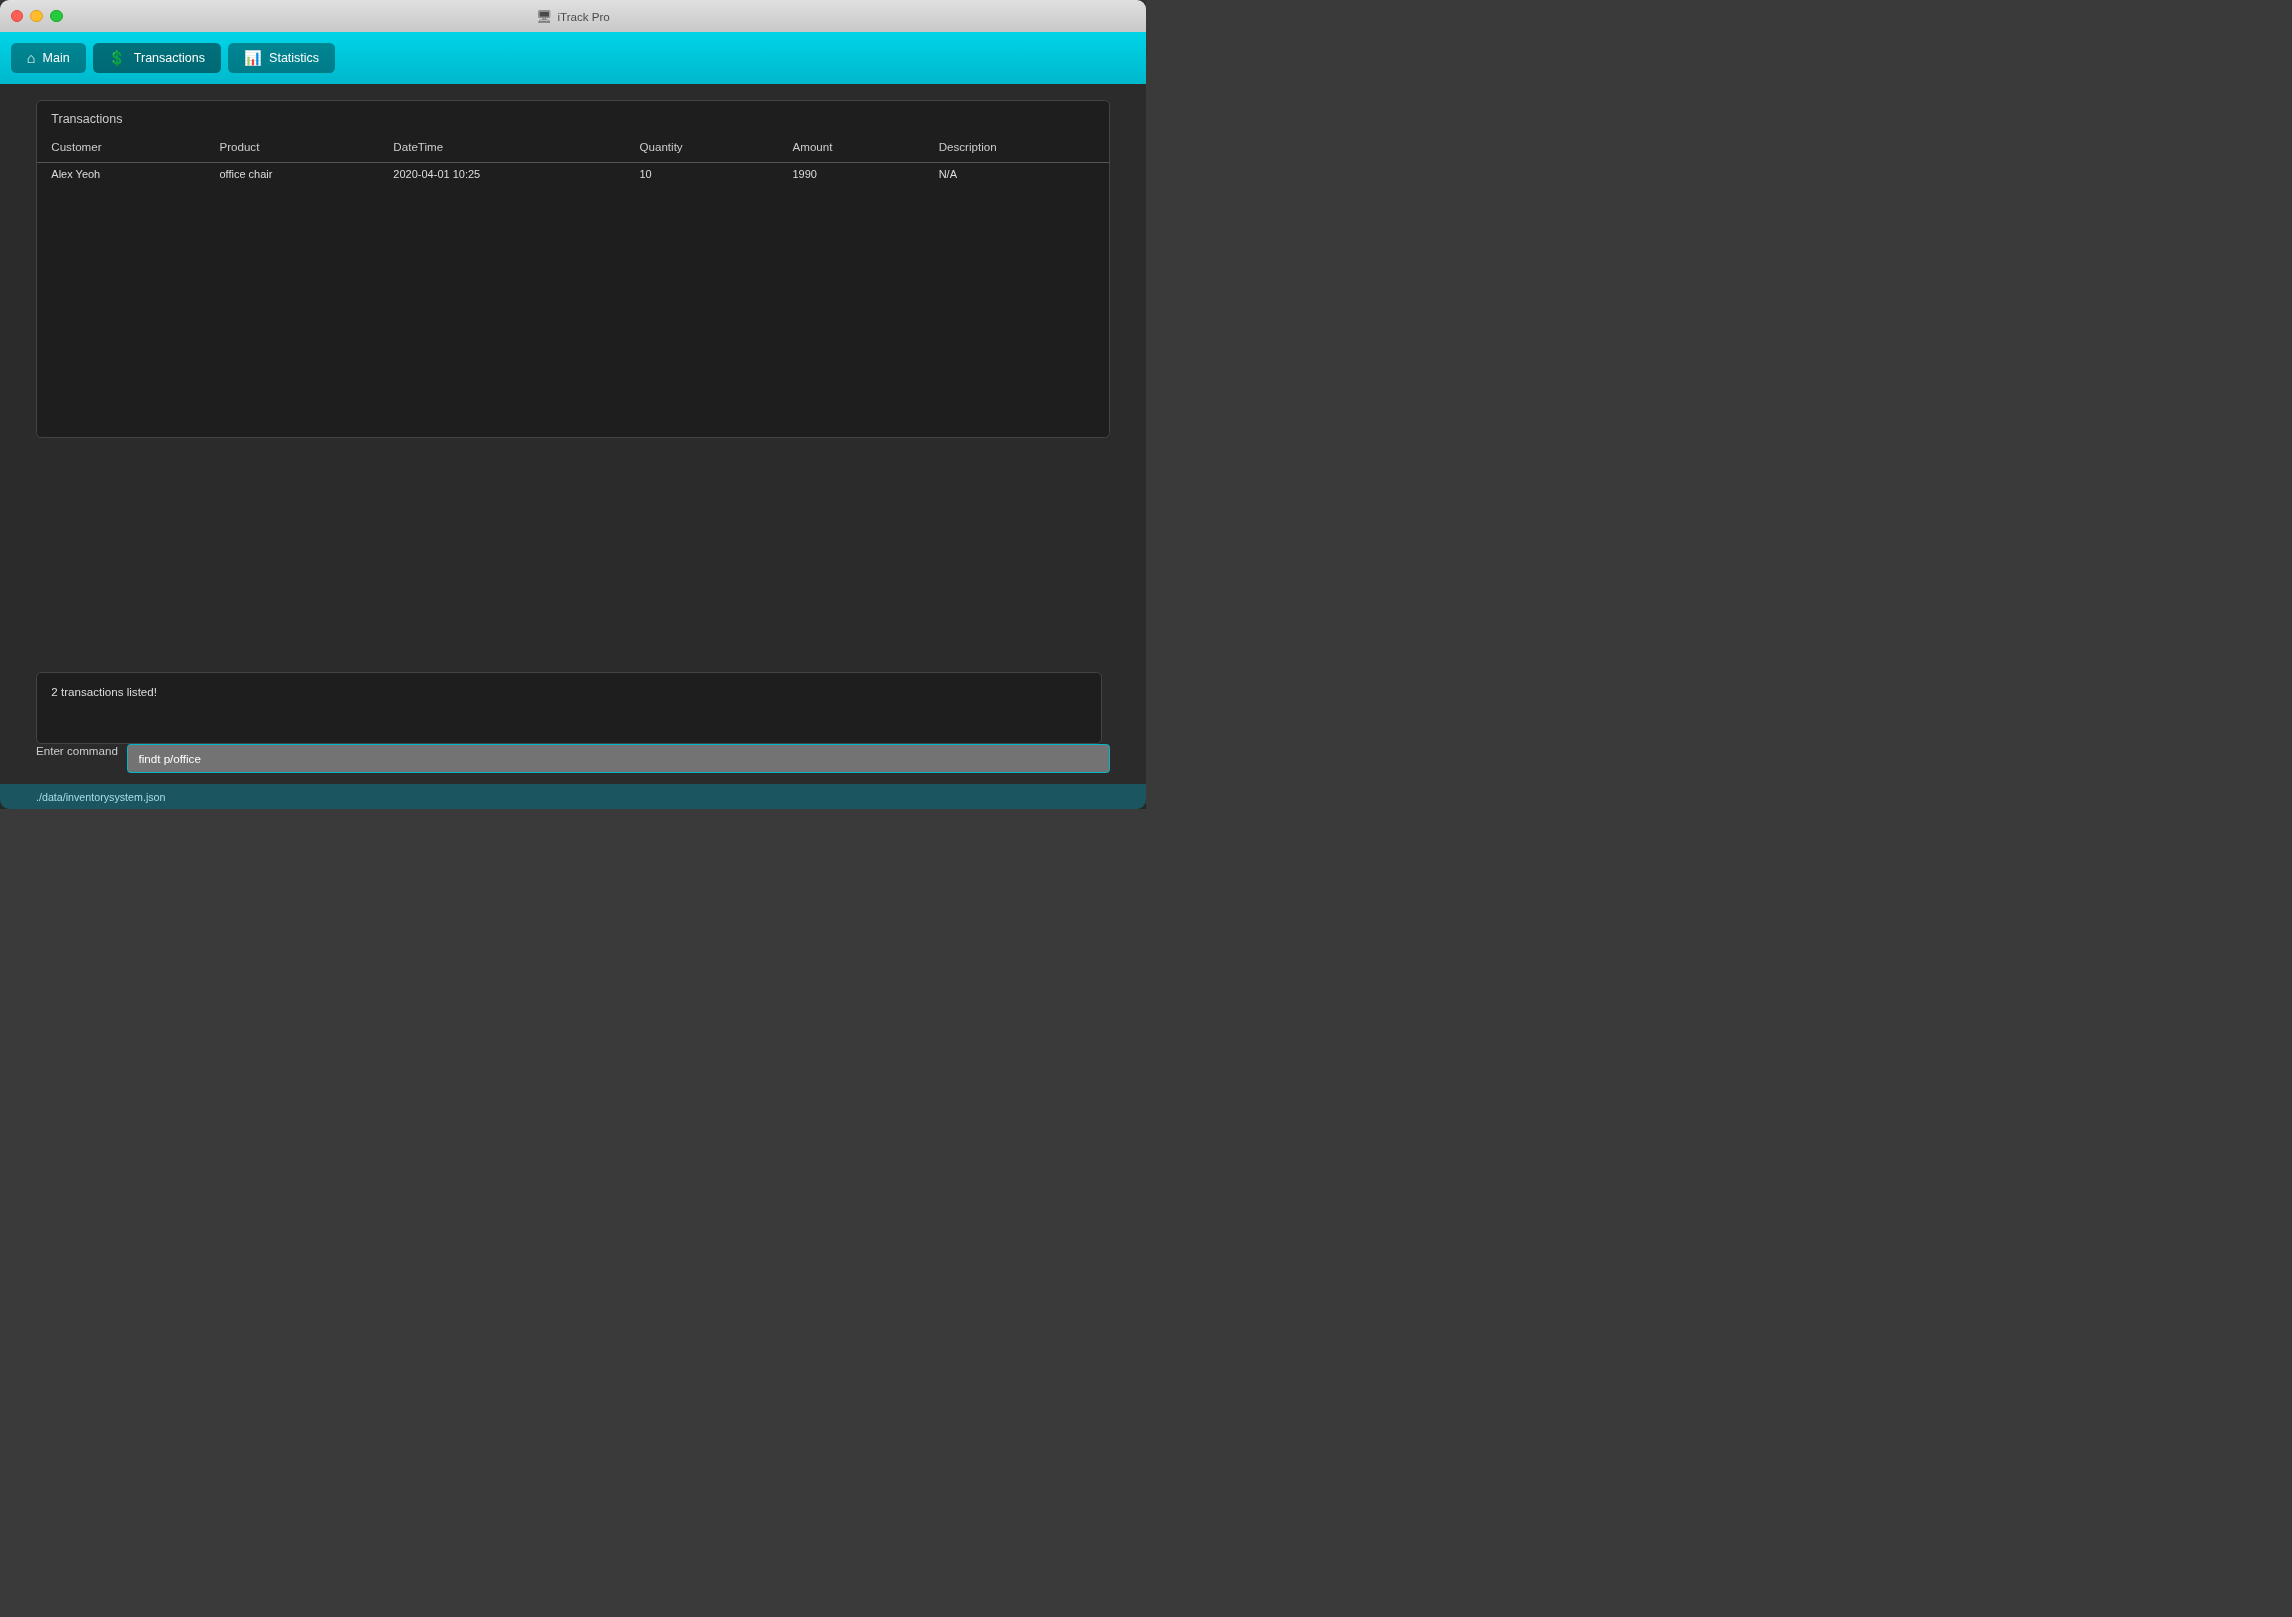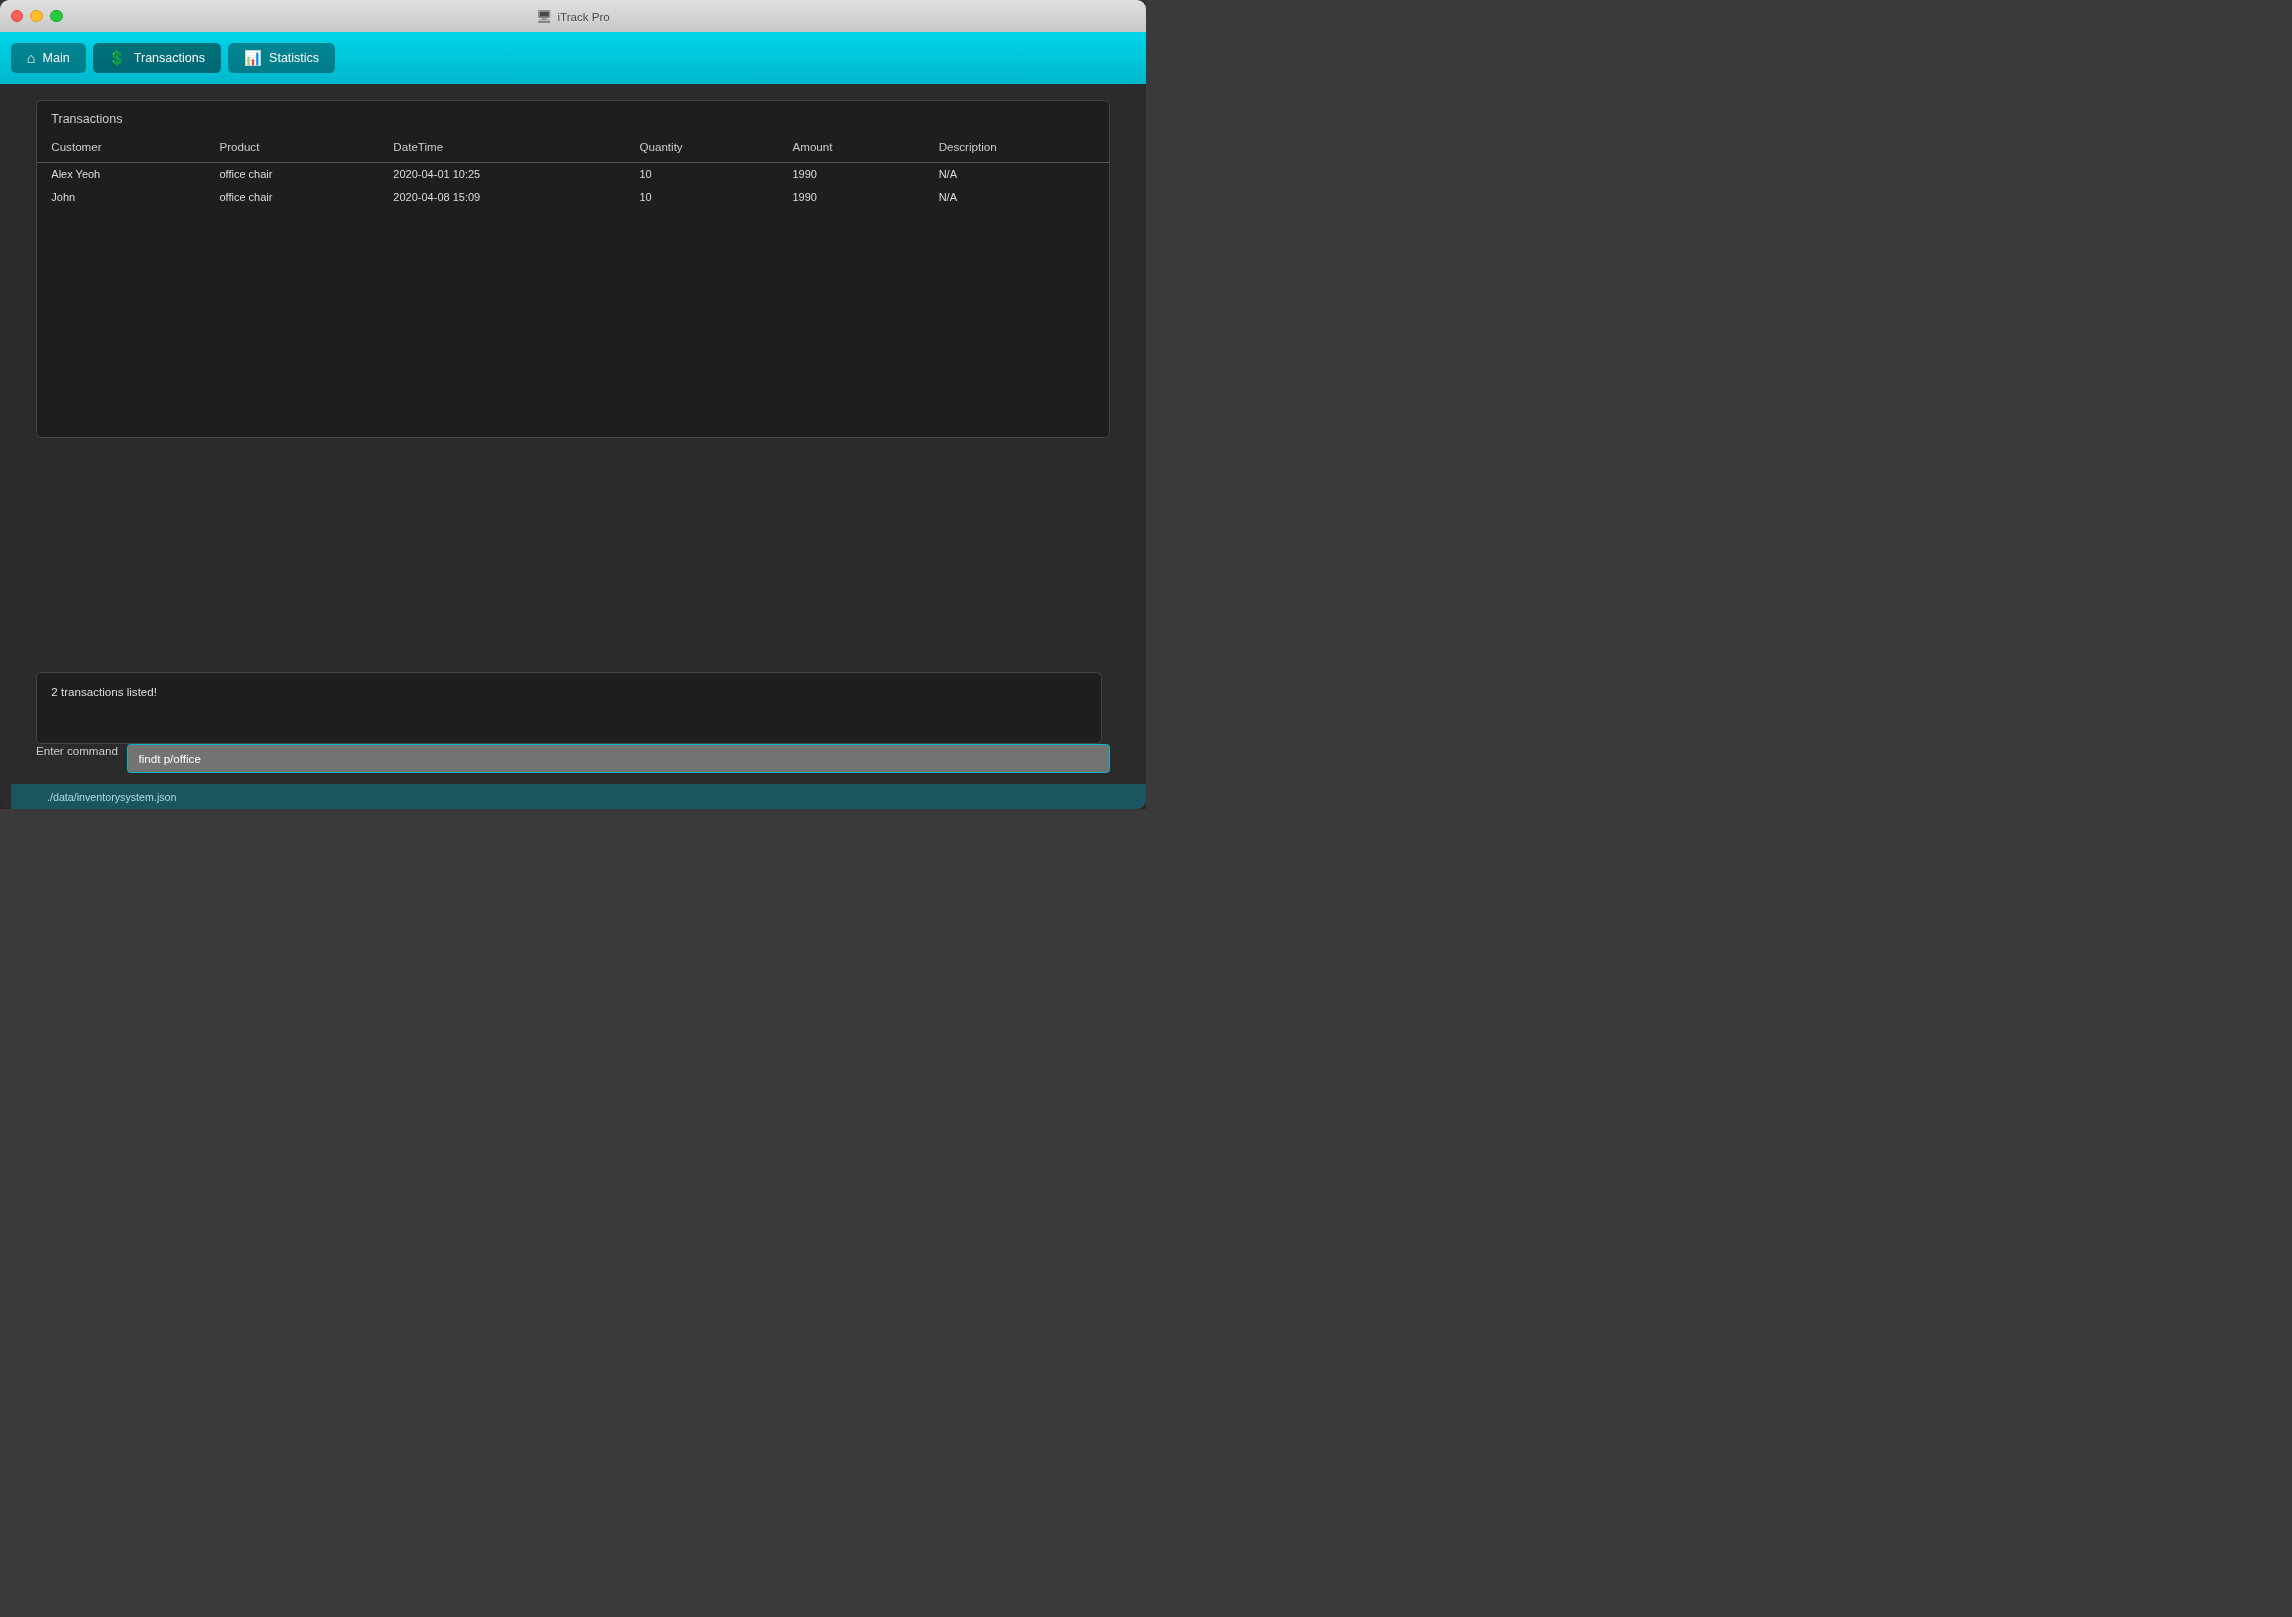--- a/index.html
+++ b/index.html
@@ -214,21 +214,20 @@
     }
 
     
     .status-bar {
       height: 25px;
       background: #1a5560;
       display: flex;
       align-items: center;
       padding: 0 36px;
       flex-shrink: 0;
-      margin-left: 11px;
     }
 
     .status-text {
       font-size: 10.7px;
       color: #aadde3;
     }
   </style>
 </head>
 <body>
 
@@ -279,28 +278,20 @@
           </thead>
           <tbody id="transactions-tbody">
           <tr>
       <td>Alex Yeoh</td>
       <td>office chair</td>
       <td>2020-04-01 10:25</td>
       <td>10</td>
       <td>1990</td>
       <td>N/A</td>
     </tr>
-              <tr>
-      <td>John</td>
-      <td>office chair</td>
-      <td>2020-04-08 15:09</td>
-      <td>10</td>
-      <td>1990</td>
-      <td>N/A</td>
-    </tr>
             </tbody>
         </table>
       </div>
     </div>
 
     <div class="spacer"></div>
 
     <div class="output-area">
       <span class="output-text">2 transactions listed!</span>
     </div>

